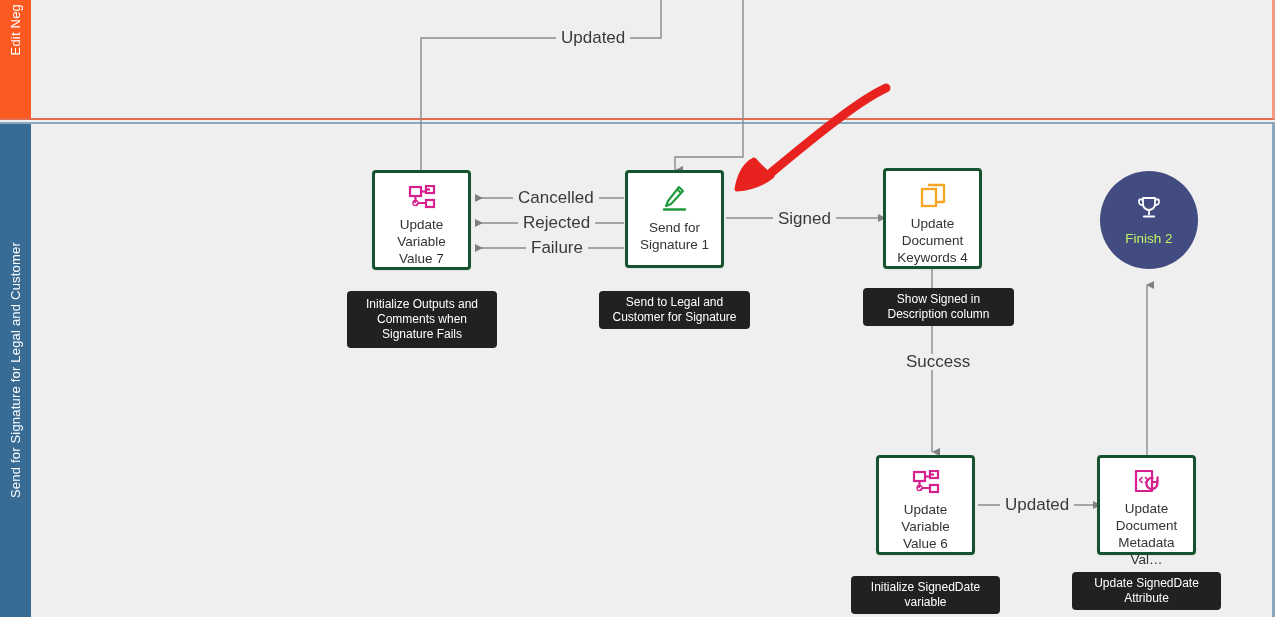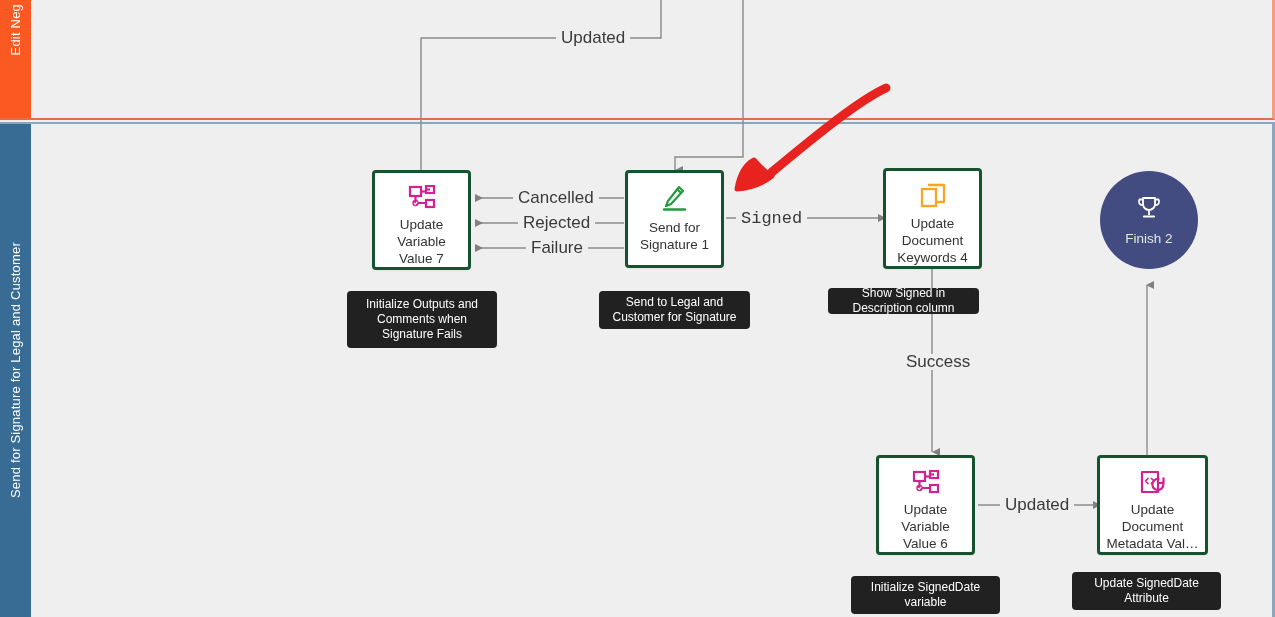--- a/index.html
+++ b/index.html
@@ -126,21 +126,21 @@
     box-sizing: border-box;
     border-radius: 50%;
     background: #434c80;
     display: flex;
     flex-direction: column;
     align-items: center;
     justify-content: center;
   }
   .node-circle .node-icon { margin-top: 0; }
   .node-circle .node-label {
-    color: #e5e5e5;
+    color: #bef264;
     margin-top: 6px;
     font-size: 13.5px;
   }
 
   
   .note {
     position: absolute;
     box-sizing: border-box;
     background: #212121;
     color: #ffffff;
@@ -221,21 +221,21 @@
   </svg>
 
   <div class="edge-label" style="left:556px; top:30px;">Updated</div>
 
   <div class="edge-label" style="left:513px; top:190px;">Cancelled</div>
 
   <div class="edge-label" style="left:518px; top:215px;">Rejected</div>
 
   <div class="edge-label" style="left:526px; top:240px;">Failure</div>
 
-  <div class="edge-label" style="left:736px; top:211px;font-family:Liberation Mono, monospace;">Signed</div>
+  <div class="edge-label" style="left:773px; top:211px;">Signed</div>
 
   <div class="edge-label" style="left:901px; top:354px;">Success</div>
 
   <div class="edge-label" style="left:1000px; top:497px;">Updated</div>
 
   <div class="node" style="left:372px; top:170px; width:99px; height:100px;">
     <div class="node-icon">
       <svg width="28" height="26" viewBox="0 0 28 26" xmlns="http://www.w3.org/2000/svg">
         <rect x="2" y="2" width="11" height="9" fill="none" stroke="#d4218f" stroke-width="2.2"></rect>
         <rect x="18" y="1" width="8" height="7" fill="none" stroke="#d4218f" stroke-width="2.2"></rect>
@@ -293,38 +293,38 @@
         <path d="M7.5,11 L7.5,18 L18,18" fill="none" stroke="#d4218f" stroke-width="2.2"></path>
         <path d="M17,4.5 L22,4.5" fill="none" stroke="#d4218f" stroke-width="2.2"></path>
         <path d="M13,6.5 L18,6.5" fill="none" stroke="#d4218f" stroke-width="2.2"></path>
         <circle cx="7.5" cy="18" r="3.2" fill="#d4218f"></circle>
         <path d="M6,18 L7.2,19.3 L9.2,16.8" fill="none" stroke="#ffffff" stroke-width="1.2"></path>
       </svg>
     </div>
     <div class="node-label">Update Variable Value 6</div>
   </div>
 
-  <div class="node" style="left:1097px; top:455px; width:111px; height:100px;">
+  <div class="node" style="left:1097px; top:455px; width:99px; height:100px;">
     <div class="node-icon">
       <svg width="28" height="26" viewBox="0 0 28 26" xmlns="http://www.w3.org/2000/svg">
         <path d="M3,2 L19,2 L19,22 L3,22 Z" fill="none" stroke="#d4218f" stroke-width="2.2" stroke-linejoin="round"></path>
         <path d="M9,8.5 L6.5,11 L9,13.5" fill="none" stroke="#d4218f" stroke-width="1.7" stroke-linecap="round" stroke-linejoin="round"></path>
         <path d="M12.5,8.5 L15,11 L12.5,13.5" fill="none" stroke="#d4218f" stroke-width="1.7" stroke-linecap="round" stroke-linejoin="round"></path>
         <path d="M24,12.5 A5.5,5.5 0 1 1 19.5,9" fill="none" stroke="#d4218f" stroke-width="2.2" stroke-linecap="round"></path>
         <path d="M24.5,7.5 L24.5,13 L19.5,13" fill="none" stroke="#d4218f" stroke-width="2.2" stroke-linejoin="round"></path>
       </svg>
     </div>
     <div class="node-label">Update Document Metadata Val…</div>
   </div>
 
   <div class="note" style="left:347px; top:291px; width:150px; height:57px;">Initialize Outputs and Comments when Signature Fails</div>
 
   <div class="note" style="left:599px; top:291px; width:151px; height:38px;">Send to Legal and Customer for Signature</div>
 
-  <div class="note" style="left:828px; top:288px; width:151px; height:26px;">Show Signed in Description column</div>
+  <div class="note" style="left:863px; top:288px; width:151px; height:38px;">Show Signed in Description column</div>
 
   <div class="note" style="left:851px; top:576px; width:149px; height:38px;">Initialize SignedDate variable</div>
 
   <div class="note" style="left:1072px; top:572px; width:149px; height:38px;">Update SignedDate Attribute</div>
 
   <svg id="annotation-arrow" viewBox="0 0 180 120" xmlns="http://www.w3.org/2000/svg">
     <path d="M166,8 C140,20 100,52 52,92" fill="none" stroke="#e8231f" stroke-width="9" stroke-linecap="round"></path>
     <path d="M17,109 C20,92 26,84 34,80 C40,86 44,92 52,96 C42,104 30,108 17,109 Z" fill="#e8231f" stroke="#e8231f" stroke-width="5" stroke-linejoin="round"></path>
   </svg>
 

